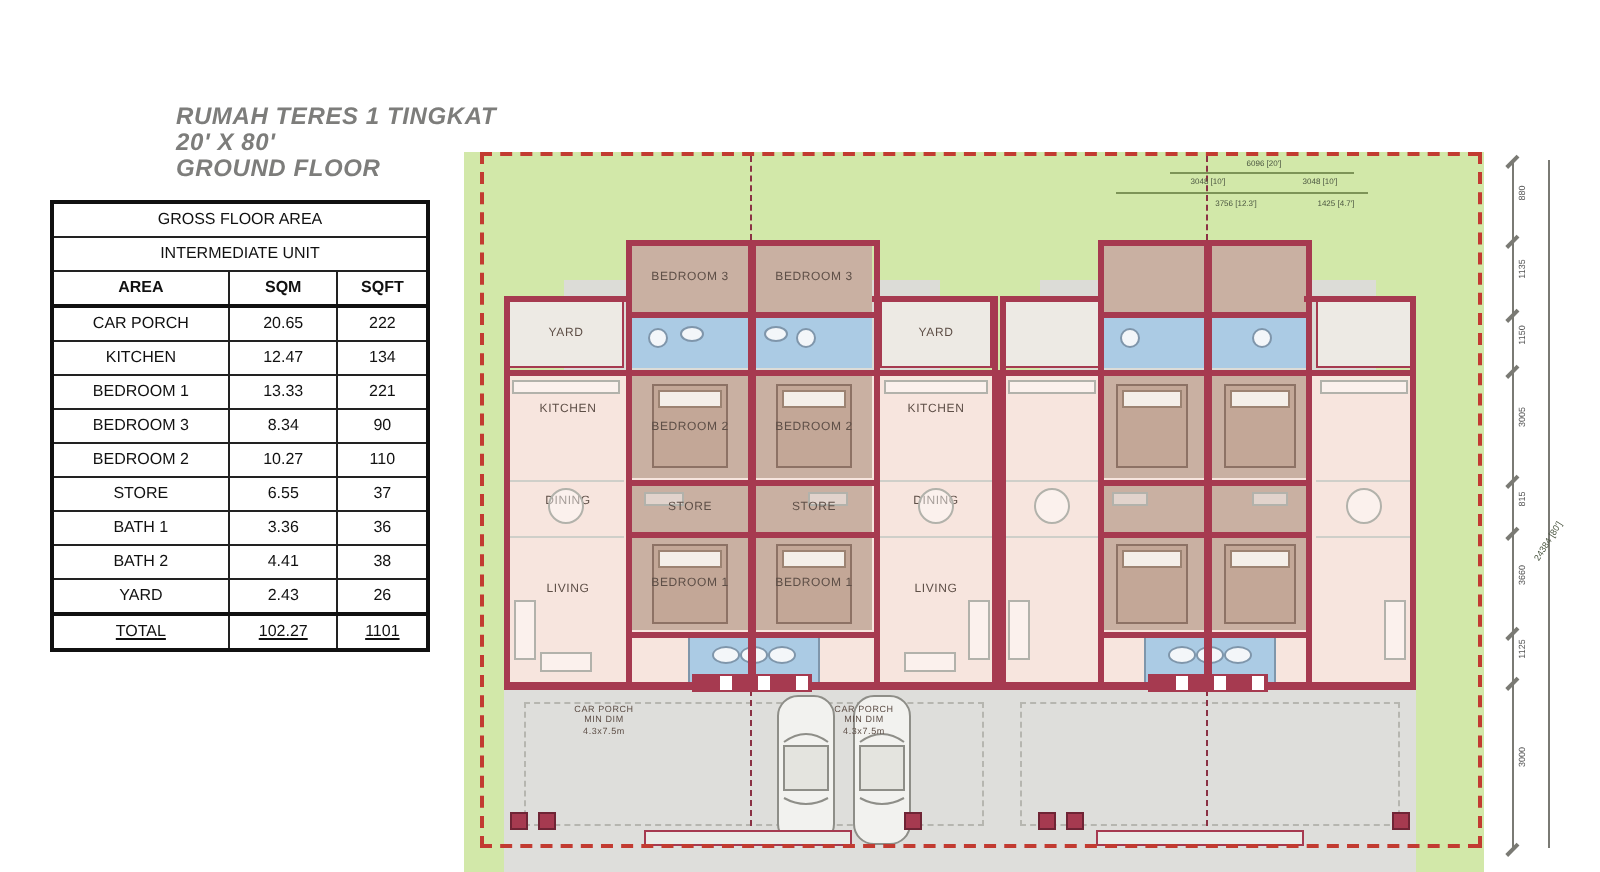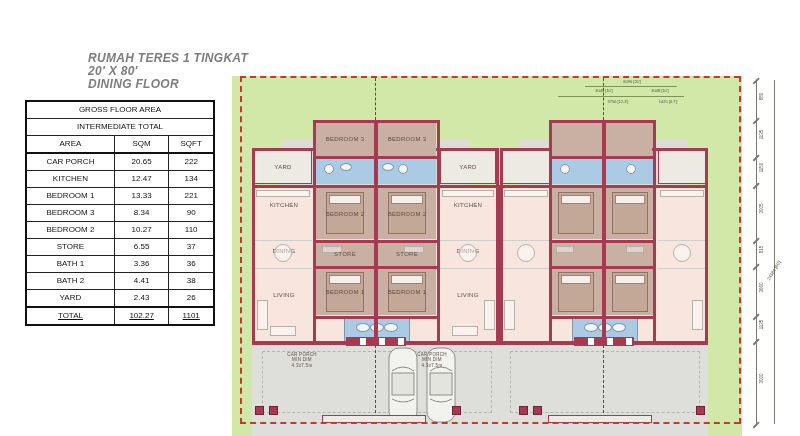--- a/index.html
+++ b/index.html
@@ -9,21 +9,21 @@
   
   .title{position:absolute;left:0;top:6px;width:100%;text-align:center;
          font-size:28px;font-weight:800;color:#111;letter-spacing:.5px;}
   .subhead{position:absolute;left:88px;top:52px;color:#7d7d7b;font-weight:bold;
            font-style:italic;font-size:12px;line-height:1.08;letter-spacing:.3px;}
   
   table.area{position:absolute;left:25px;top:100px;width:190px;border-collapse:collapse;
              font-size:8px;color:#111;}
   table.area td,table.area th{border:1px solid #222;text-align:center;padding:1px 2px;
              font-weight:normal;height:14px;line-height:1;}
-  table.area .hd{font-weight:normal;text-align:center;}
+  table.area .hd{font-weight:bold;text-align:center;}
   table.area{border:2.5px solid #111;}
   .thick-b{border-bottom:2px solid #111 !important;}
   .thick-t{border-top:2px solid #111 !important;text-decoration:underline;}
   
   .green{background:#d2e8a9;}
   .apron{background:#dcdcd7;}
   .porch{background:#dededb;}
   .body{background:#f7e5de;border:2px solid #a63a50;box-sizing:border-box;}
   .tan{background:#c9b0a2;}
   .blue{background:#abcbe4;}
@@ -58,30 +58,30 @@
   .part{position:absolute;height:1px;background:#cfcfc9;}
 </style>
 </head>
 <body>
 
 <div id="page">
 
   <div class="subhead">
     <div>RUMAH TERES 1 TINGKAT</div>
     <div>20' X 80'</div>
-    <div>DINING FLOOR</div>
+    <div>GROUND FLOOR</div>
   </div>
 
   <table class="area">
     <tbody>
         <tr>
       <td colspan="3">GROSS FLOOR AREA</td>
         </tr>
     <tr>
-      <td colspan="3">INTERMEDIATE TOTAL</td>
+      <td colspan="3">INTERMEDIATE UNIT</td>
         </tr>
     <tr>
       <th class="hd thick-b" style="width:47%">AREA</th>
       <th class="hd thick-b" style="width:29%">SQM</th>
       <th class="hd thick-b" style="width:24%">SQFT</th>
         </tr>
     <tr>
           <td>CAR PORCH</td>
           <td>20.65</td>
           <td>222</td>

